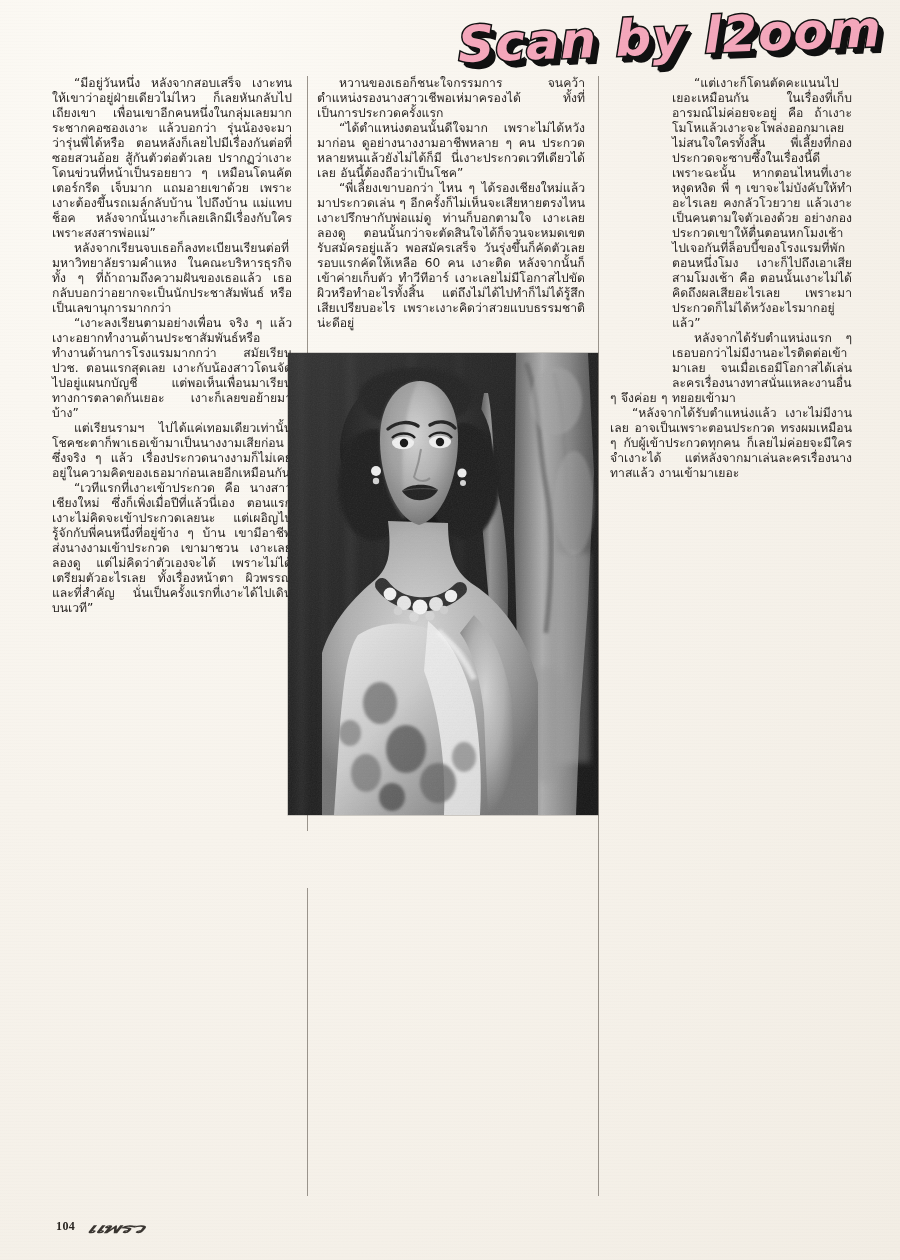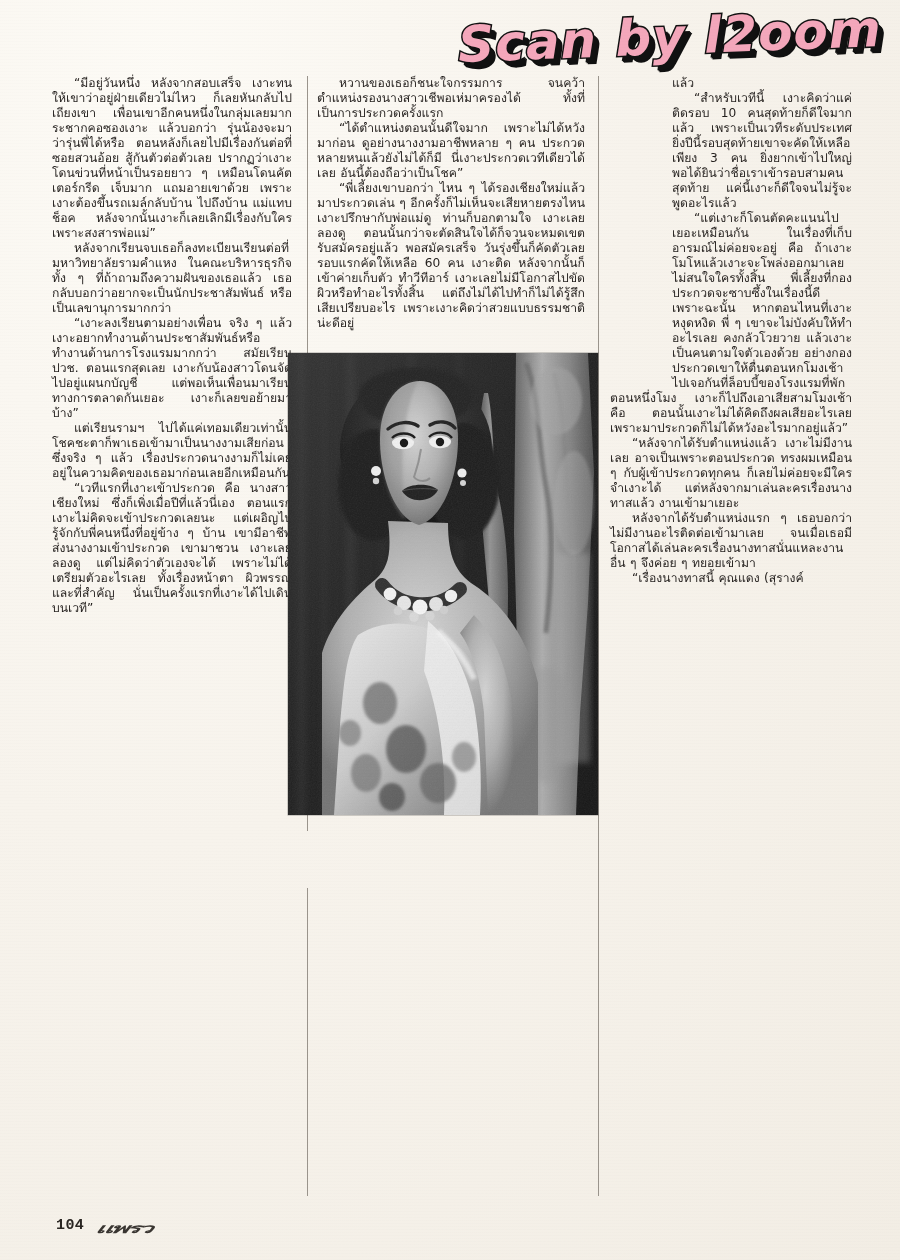--- a/index.html
+++ b/index.html
@@ -121,22 +121,22 @@
   .footer {
     position: absolute;
     left: 56px;
     bottom: 26px;
     z-index: 25;
     display: flex;
     align-items: flex-end;
     gap: 10px;
   }
   .folio {
-    font-family: Liberation Mono, monospace;
-    font-size: 15px;
+    font-family: Liberation Serif, serif;
+    font-size: 12px;
     font-weight: 700;
     color: #2a2622;
     letter-spacing: 0.4px;
   }
   .masthead {
     font-family: "DejaVu Serif", "Liberation Serif", serif;
     font-size: 26px;
     font-style: italic;
     font-weight: 700;
     color: #2a2622;
@@ -311,26 +311,23 @@
     </div>
 
     <div class="col col-2">
       <p>หวานของเธอก็ชนะใจกรรมการ จนคว้าตำแหน่งรองนางสาวเชีพอเห่มาครองได้ ทั้งที่เป็นการประกวดครั้งแรก</p>
       <p>“ได้ตำแหน่งตอนนั้นดีใจมาก เพราะไม่ได้หวังมาก่อน ดูอย่างนางงามอาชีพหลาย ๆ คน ประกวดหลายหนแล้วยังไม่ได้ก็มี นี่เงาะประกวดเวทีเดียวได้เลย อันนี้ต้องถือว่าเป็นโชค”</p>
       <p>“พี่เลี้ยงเขาบอกว่า ไหน ๆ ได้รองเชียงใหม่แล้ว มาประกวดเล่น ๆ อีกครั้งก็ไม่เห็นจะเสียหายตรงไหน เงาะปรึกษากับพ่อแม่ดู ท่านก็บอกตามใจ เงาะเลยลองดู ตอนนั้นกว่าจะตัดสินใจได้ก็จวนจะหมดเขตรับสมัครอยู่แล้ว พอสมัครเสร็จ วันรุ่งขึ้นก็คัดตัวเลย รอบแรกคัดให้เหลือ 60 คน เงาะติด หลังจากนั้นก็เข้าค่ายเก็บตัว ทำวีทีอาร์ เงาะเลยไม่มีโอกาสไปขัดผิวหรือทำอะไรทั้งสิ้น แต่ถึงไม่ได้ไปทำก็ไม่ได้รู้สึกเสียเปรียบอะไร เพราะเงาะคิดว่าสวยแบบธรรมชาติน่ะดีอยู่</p>
     </div>
 
     <div class="col col-3">
       <div class="wrapshim-c3"></div>
-      <p class="noindent">แล้ว</p>
-      <p>“สำหรับเวทีนี้ เงาะคิดว่าแค่ติดรอบ 10 คนสุดท้ายก็ดีใจมากแล้ว เพราะเป็นเวทีระดับประเทศ ยิ่งปีนี้รอบสุดท้ายเขาจะคัดให้เหลือเพียง 3 คน ยิ่งยากเข้าไปใหญ่ พอได้ยินว่าชื่อเราเข้ารอบสามคนสุดท้าย แค่นี้เงาะก็ดีใจจนไม่รู้จะพูดอะไรแล้ว</p>
       <p>“แต่เงาะก็โดนตัดคะแนนไปเยอะเหมือนกัน ในเรื่องที่เก็บอารมณ์ไม่ค่อยจะอยู่ คือ ถ้าเงาะโมโหแล้วเงาะจะโพล่งออกมาเลย ไม่สนใจใครทั้งสิ้น พี่เลี้ยงที่กองประกวดจะซาบซึ้งในเรื่องนี้ดี เพราะฉะนั้น หากตอนไหนที่เงาะหงุดหงิด พี่ ๆ เขาจะไม่บังคับให้ทำอะไรเลย คงกลัวโวยวาย แล้วเงาะเป็นคนตามใจตัวเองด้วย อย่างกองประกวดเขาให้ตื่นตอนหกโมงเช้า ไปเจอกันที่ล็อบบี้ของโรงแรมที่พักตอนหนึ่งโมง เงาะก็ไปถึงเอาเสียสามโมงเช้า คือ ตอนนั้นเงาะไม่ได้คิดถึงผลเสียอะไรเลย เพราะมาประกวดก็ไม่ได้หวังอะไรมากอยู่แล้ว”</p>
+      <p>หลังจากได้รับตำแหน่งแรก ๆ เธอบอกว่าไม่มีงานอะไรติดต่อเข้ามาเลย จนเมื่อเธอมีโอกาสได้เล่นละครเรื่องนางทาสนั่นแหละงานอื่น ๆ จึงค่อย ๆ ทยอยเข้ามา</p>
       <p>“หลังจากได้รับตำแหน่งแล้ว เงาะไม่มีงานเลย อาจเป็นเพราะตอนประกวด ทรงผมเหมือน ๆ กับผู้เข้าประกวดทุกคน ก็เลยไม่ค่อยจะมีใครจำเงาะได้ แต่หลังจากมาเล่นละครเรื่องนางทาสแล้ว งานเข้ามาเยอะ</p>
-      <p>หลังจากได้รับตำแหน่งแรก ๆ เธอบอกว่าไม่มีงานอะไรติดต่อเข้ามาเลย จนเมื่อเธอมีโอกาสได้เล่นละครเรื่องนางทาสนั่นแหละงานอื่น ๆ จึงค่อย ๆ ทยอยเข้ามา</p>
-      <p>“เรื่องนางทาสนี้ คุณแดง (สุรางค์</p>
     </div>
   </div>
 
   <div class="footer">
     <span class="folio">104</span>
     <span class="masthead">แพรว</span>
   </div>
 
 </div>
 

